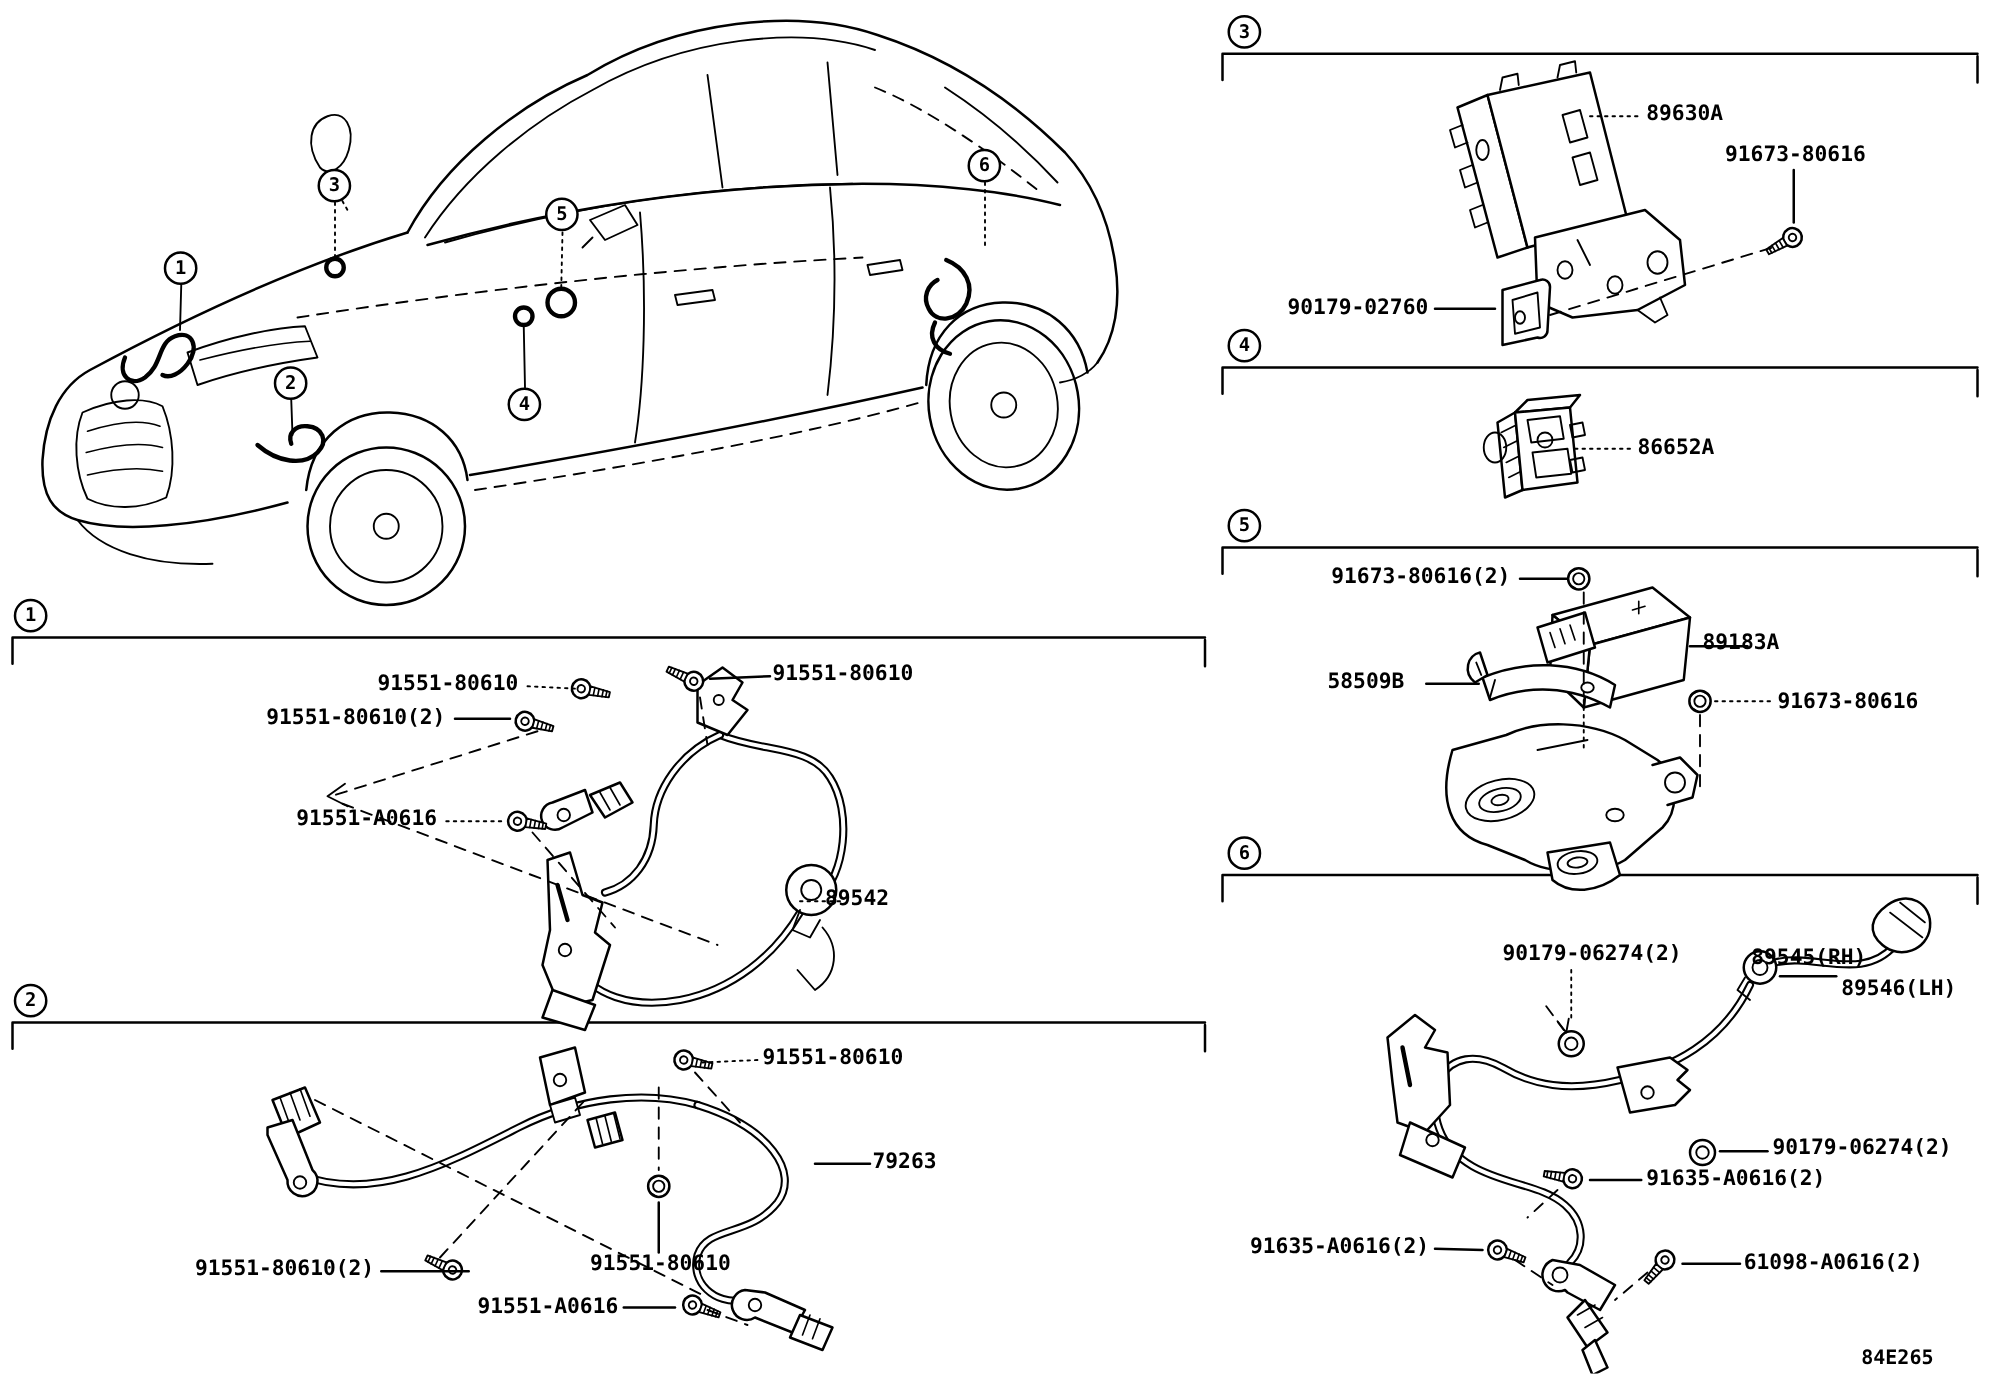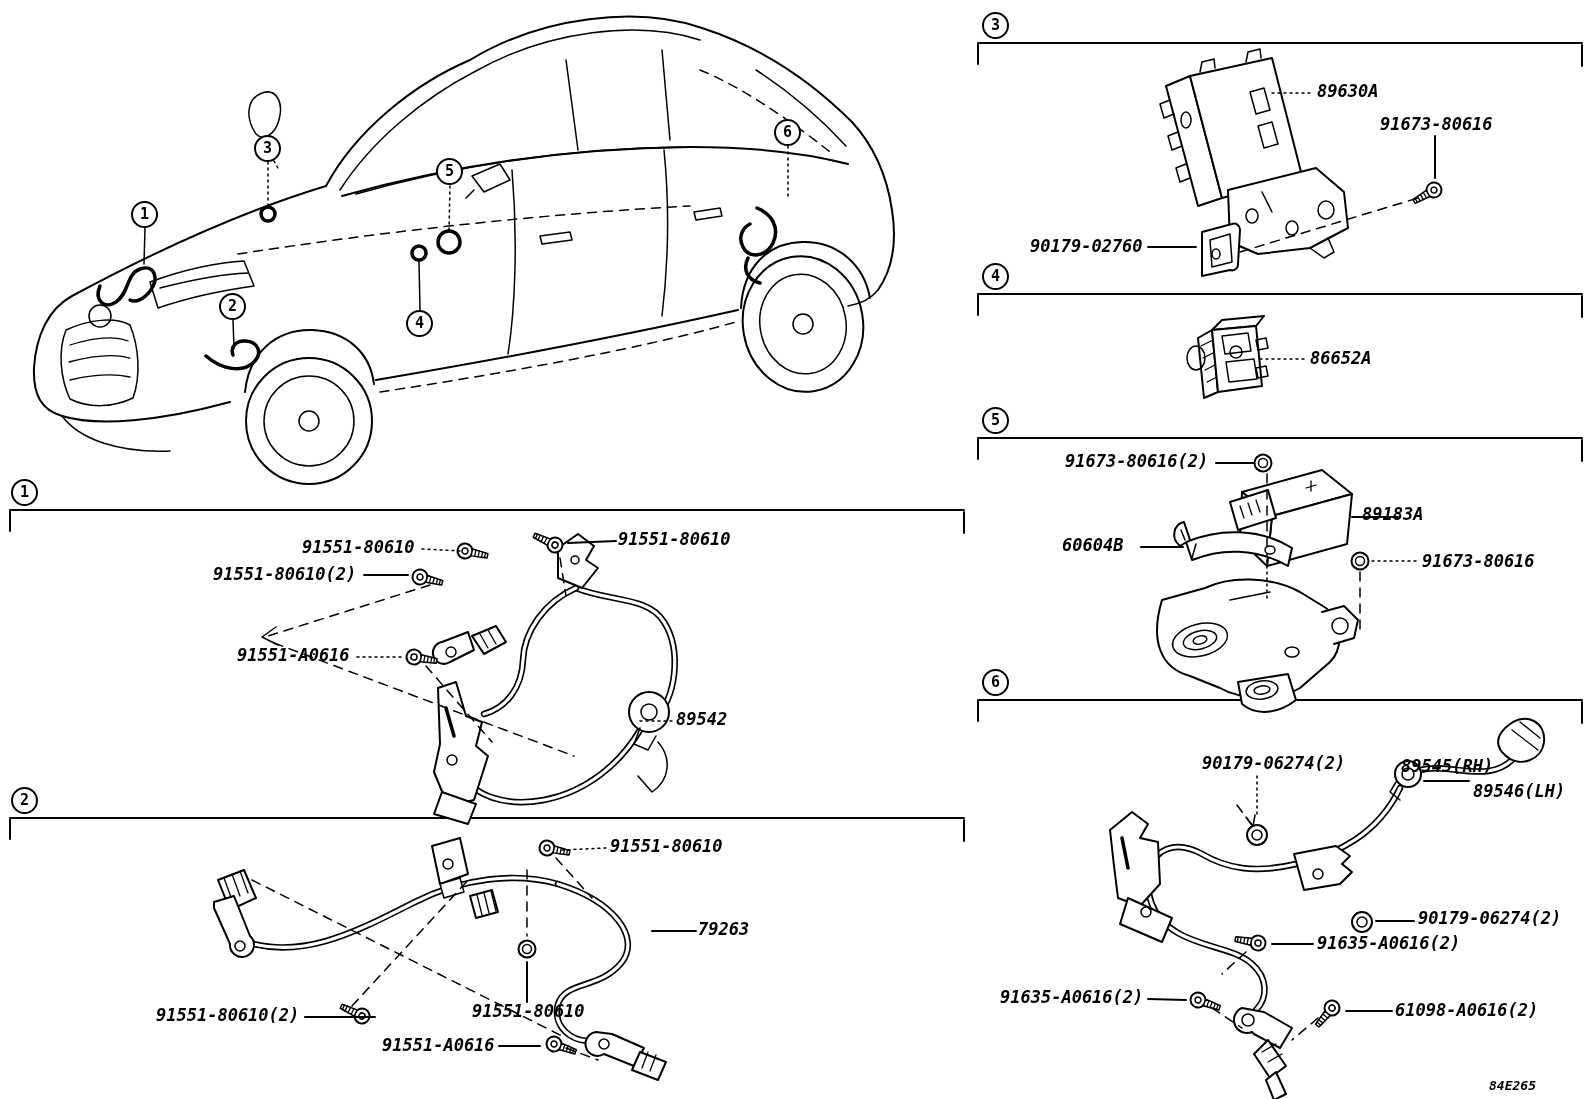--- a/index.html
+++ b/index.html
@@ -11,22 +11,22 @@
         stroke-linecap:round;stroke-linejoin:round;}
   .f{fill:#fff;}
   .thin{stroke-width:1.5;}
   .thick{stroke-width:3.5;}
   .dash{stroke-dasharray:9 7;}
   .dot{stroke-dasharray:2 4;}
   .tO{stroke-width:6.5;}
   .tI{stroke:#fff;stroke-width:3.2;}
   .hatch{stroke-width:1.3;}
   .plabel{position:absolute;font-weight:bold;font-size:17px;line-height:17px;
-        color:#000;white-space:nowrap;letter-spacing:0;font-style:italic;}
-  .code{font-size:13px;}
+        color:#000;white-space:nowrap;letter-spacing:0;}
+  .code{font-size:16px;}
   .co{position:absolute;box-sizing:border-box;width:27px;height:27px;border:2px solid #000;
       border-radius:50%;background:#fff;text-align:center;line-height:23px;
       font-weight:bold;font-size:15px;color:#000;}
 </style>
 </head>
 <body>
 
 <div class="page">
 
 <svg width="1592" height="1099" viewBox="0 0 1592 1099">
@@ -312,37 +312,37 @@
 <div class="co" style="left:11px;top:787px">2</div>
 <div class="co" style="left:982px;top:12px">3</div>
 <div class="co" style="left:982px;top:263px">4</div>
 <div class="co" style="left:982px;top:407px">5</div>
 <div class="co" style="left:982px;top:669px">6</div>
 
 <span class="plabel" style="left:302px;top:539px">91551-80610</span>
 <span class="plabel" style="left:618px;top:531px">91551-80610</span>
 <span class="plabel" style="left:213px;top:566px">91551-80610(2)</span>
 <span class="plabel" style="left:237px;top:647px">91551-A0616</span>
-<span class="plabel" style="left:676px;top:711px">89542</span>
+<span class="plabel" style="left:660px;top:711px">89542</span>
 
 <span class="plabel" style="left:610px;top:838px">91551-80610</span>
 <span class="plabel" style="left:698px;top:921px">79263</span>
 <span class="plabel" style="left:472px;top:1003px">91551-80610</span>
 <span class="plabel" style="left:156px;top:1007px">91551-80610(2)</span>
 <span class="plabel" style="left:382px;top:1037px">91551-A0616</span>
 
 <span class="plabel" style="left:1317px;top:83px">89630A</span>
 <span class="plabel" style="left:1380px;top:116px">91673-80616</span>
 <span class="plabel" style="left:1030px;top:238px">90179-02760</span>
 
 <span class="plabel" style="left:1310px;top:350px">86652A</span>
 
 <span class="plabel" style="left:1065px;top:453px">91673-80616(2)</span>
 <span class="plabel" style="left:1362px;top:506px">89183A</span>
-<span class="plabel" style="left:1062px;top:537px">60604B</span>
+<span class="plabel" style="left:1062px;top:537px">58509B</span>
 <span class="plabel" style="left:1422px;top:553px">91673-80616</span>
 
 <span class="plabel" style="left:1202px;top:755px">90179-06274(2)</span>
 <span class="plabel" style="left:1401px;top:758px">89545(RH)</span>
 <span class="plabel" style="left:1473px;top:783px">89546(LH)</span>
 <span class="plabel" style="left:1418px;top:910px">90179-06274(2)</span>
 <span class="plabel" style="left:1317px;top:935px">91635-A0616(2)</span>
 <span class="plabel" style="left:1000px;top:989px">91635-A0616(2)</span>
 <span class="plabel" style="left:1395px;top:1002px">61098-A0616(2)</span>
 

